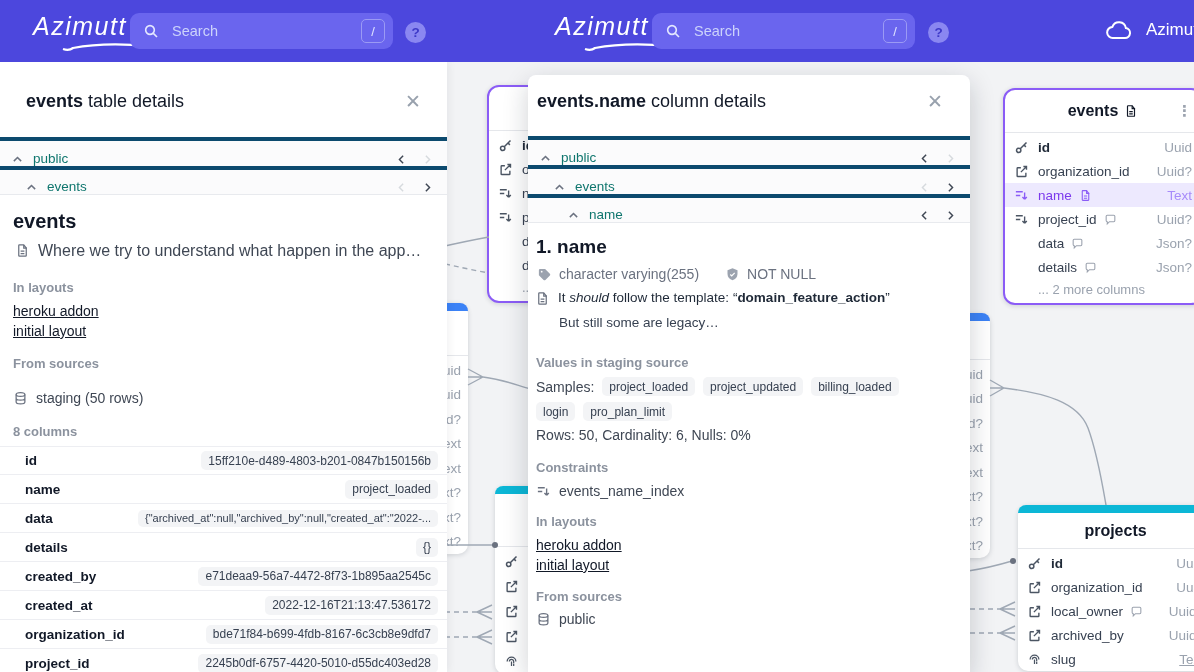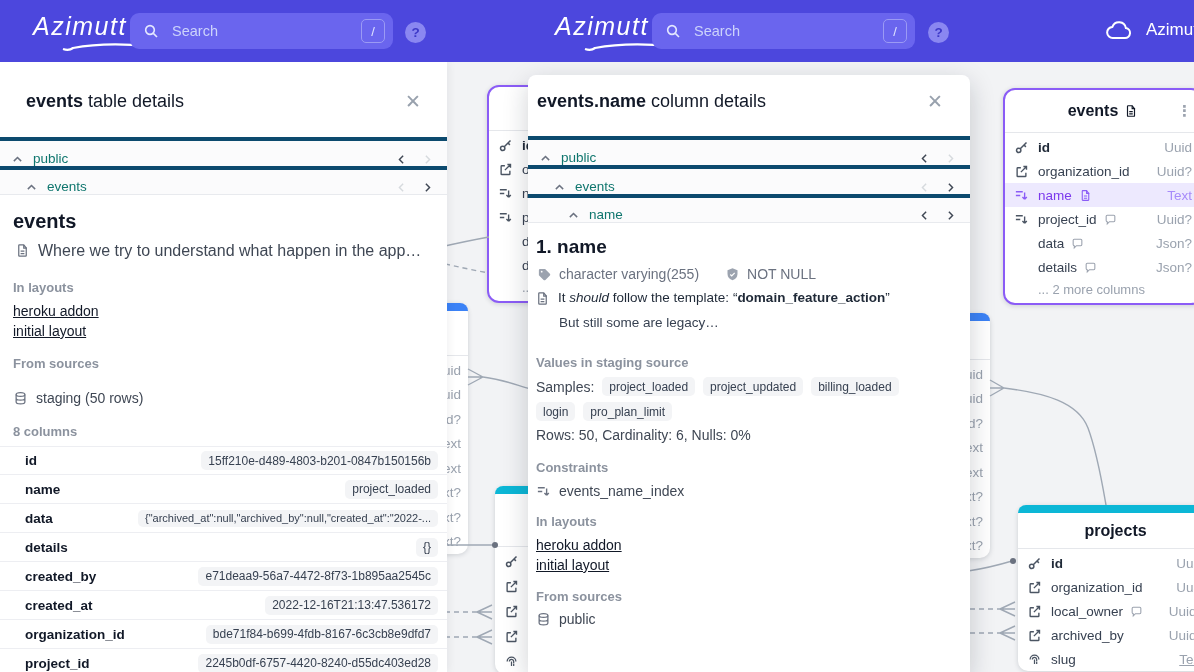--- a/index.html
+++ b/index.html
@@ -541,21 +541,21 @@
     <div class="colrow">
         <span class="cname">created_at</span>
         <span class="pill">2022-12-16T21:13:47.536172</span>
       </div>
     <div class="colrow">
         <span class="cname">organization_id</span>
         <span class="pill">bde71f84-b699-4fdb-8167-6c3cb8e9dfd7</span>
       </div>
     <div class="colrow">
         <span class="cname">project_id</span>
-        <span class="pill">2245b0df-6757-4420-8240-d55dc403ed28</span>
+        <span class="pill">2245b0df-6757-4420-5010-d55dc403ed28</span>
       </div>
   </div>
 </div>
 
 <div class="panel panel-mid">
   <div class="ptitle">
     <span class="strong">events.name</span>
       <span class="rest"> column details</span>
     <span class="close">✕</span>
   </div>

